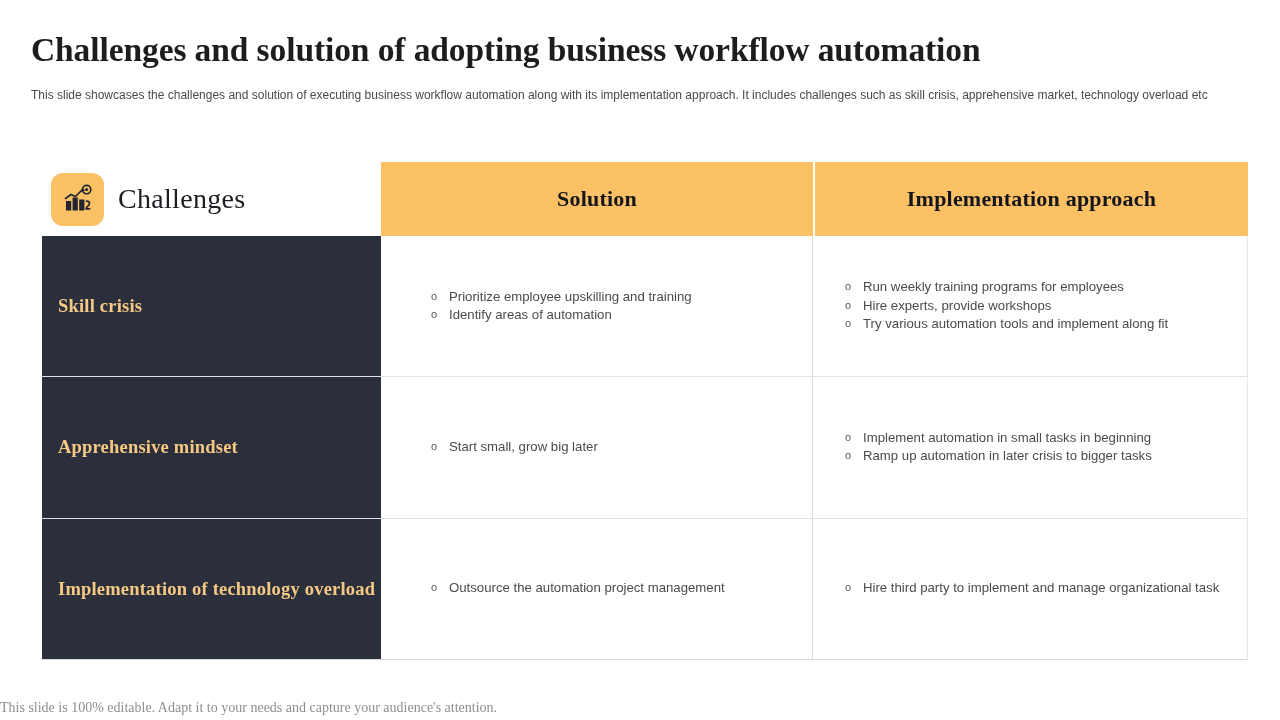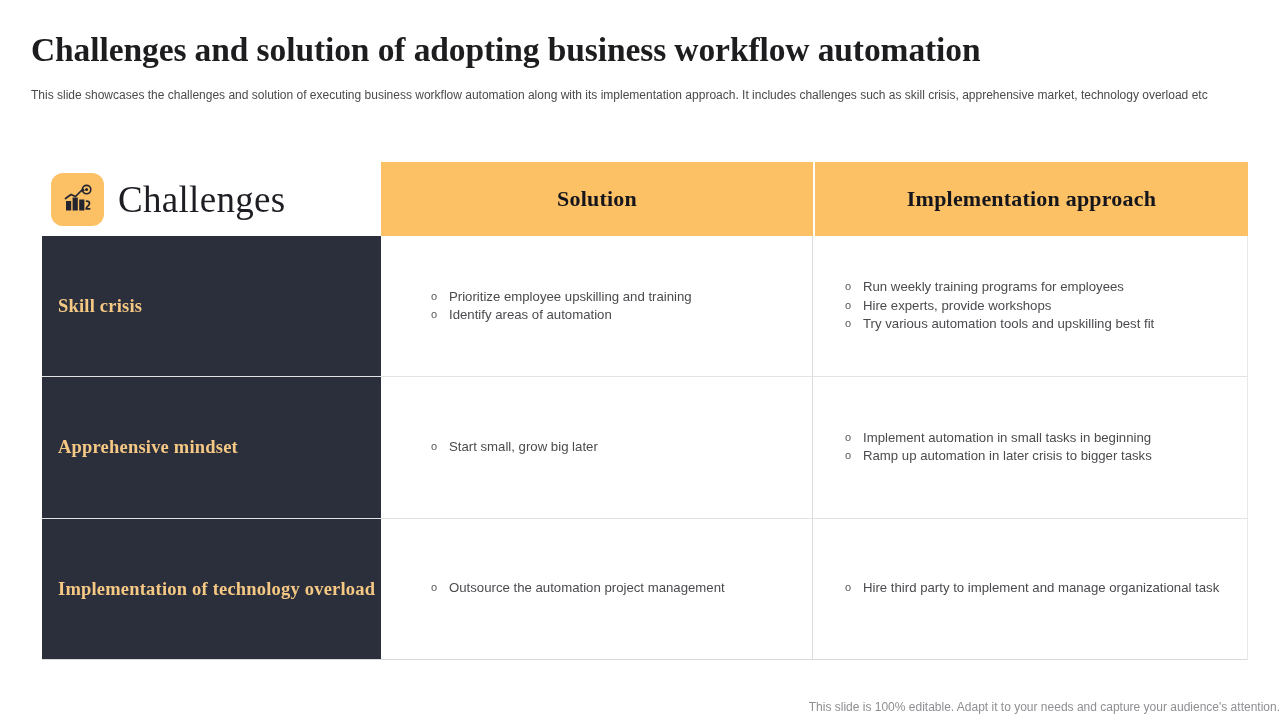--- a/index.html
+++ b/index.html
@@ -81,21 +81,21 @@
     margin-left: 9px;
     margin-right: 14px;
     flex: 0 0 auto;
     display: flex;
     align-items: center;
     justify-content: center;
   }
 
   .chal-label {
     font-family: "Liberation Serif", serif;
-    font-size: 37px;
+    font-size: 28px;
     font-weight: normal;
     color: #1d1d23;
     letter-spacing: 0.3px;
   }
 
   .th-cell {
     position: absolute;
     top: 0;
     height: 74px;
     background: #fcc065;
@@ -210,23 +210,23 @@
     height: 424px;
     background: #e8e8ea;
   }
 
   
   .footer {
     position: absolute;
     left: 0;
     top: 700px;
     width: 1280px;
-    text-align: right;
-    font-family: Liberation Sans, sans-serif;
-    font-size: 12px;
+    text-align: left;
+    font-family: Liberation Serif, serif;
+    font-size: 14px;
     color: #8f8f93;
   }
 
   .icon-svg { display: block; }
 </style>
 </head>
 <body>
 
 <div class="slide">
 
@@ -270,21 +270,21 @@
         <div class="cell-solution">
           <ul class="bullets">
             <li><span class="bullet-mark">o</span><span>Prioritize employee upskilling and training</span></li>
             <li><span class="bullet-mark">o</span><span>Identify areas of automation</span></li>
           </ul>
         </div>
         <div class="cell-impl">
           <ul class="bullets">
             <li><span class="bullet-mark">o</span><span>Run weekly training programs for employees</span></li>
             <li><span class="bullet-mark">o</span><span>Hire experts, provide workshops</span></li>
-            <li><span class="bullet-mark">o</span><span>Try various automation tools and upskilling best fit</span></li>
+            <li><span class="bullet-mark">o</span><span>Try various automation tools and implement along fit</span></li>
           </ul>
         </div>
       </div>
 
       <div class="row">
         <div class="cell-challenge">
           <span class="ch-text">Apprehensive mindset</span>
         </div>
         <div class="cell-solution">
           <ul class="bullets">

